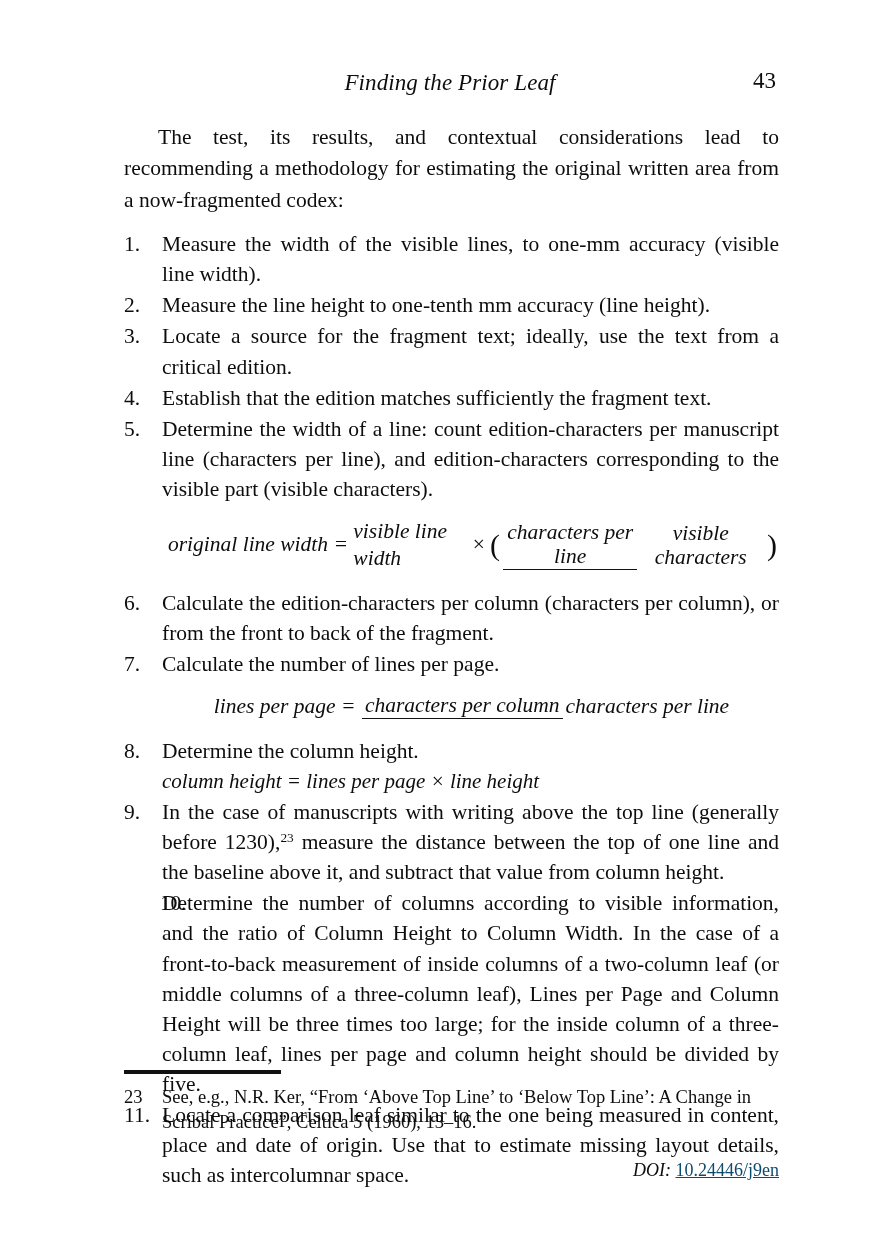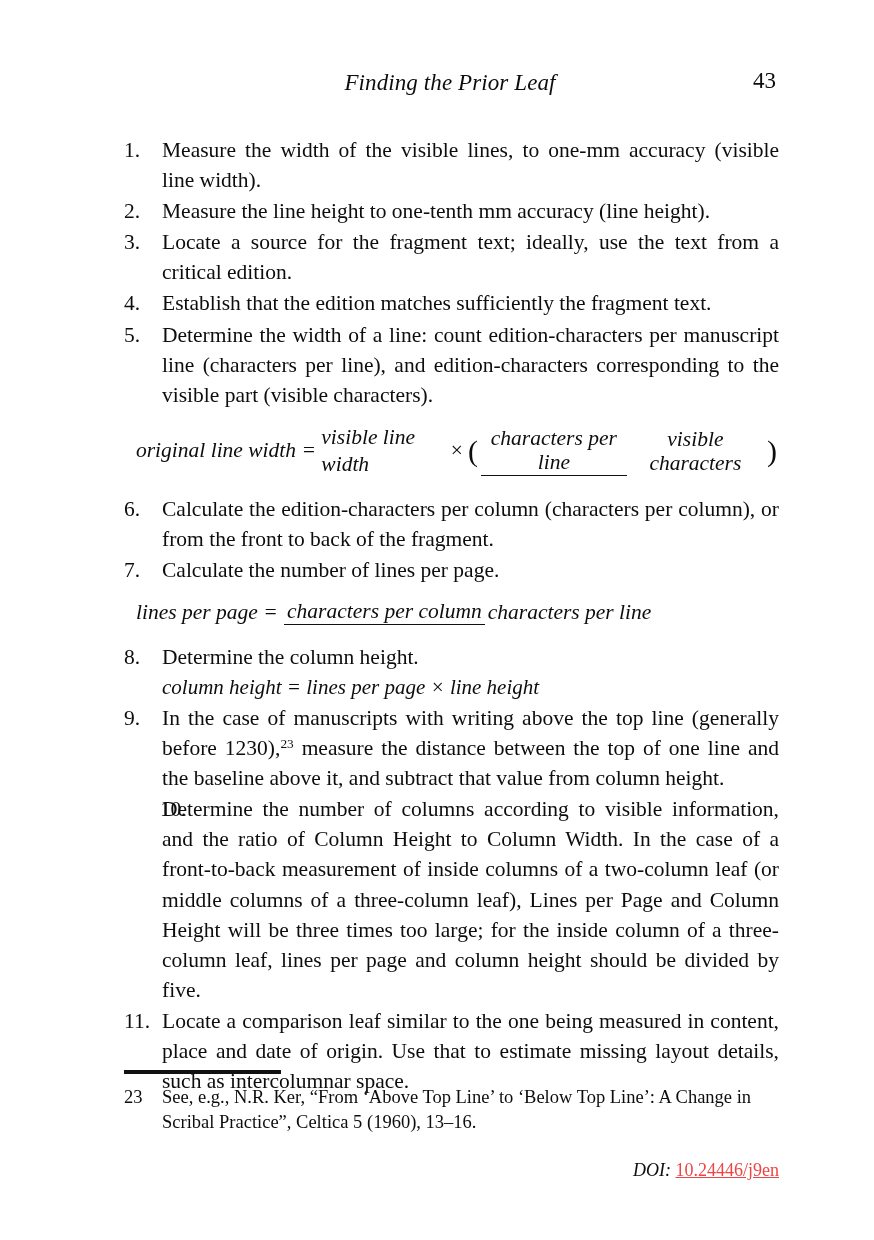--- a/index.html
+++ b/index.html
@@ -103,26 +103,27 @@
     margin-left: 36px;
   }
   ol.steps > li > .body {
     display: block;
   }
 
   li.tight { margin-bottom: 0; }
 
   
   .formula-block {
-    margin: 14px 0 16px 12px;
+    margin: 14px 0 16px 44px;
     font-style: italic;
     font-size: 21.5px;
     display: flex;
     align-items: center;
     line-height: 1.25;
+    justify-content: center;
   }
   .formula-inline {
     margin: 2px 16px 2px 0;
     font-style: italic;
     font-size: 21px;
     line-height: 1.35;
   }
   .frac {
     display: inline-flex;
     flex-direction: row;
@@ -190,40 +191,41 @@
   .doi-line {
     position: absolute;
     right: 95px;
     top: 1160px;
     font-size: 18px;
     font-style: italic;
     white-space: nowrap;
   }
   .doi-line .doi-label { font-style: italic; }
   .doi-line a.doi-link {
-    color: #ef4444;
+    color: #0c4a6e;
     text-decoration: underline;
     font-style: normal;
     font-variant-numeric: oldstyle-nums;
     font-feature-settings: "onum" 1;
   }
 </style>
 </head>
 <body>
 
 <div class="page">
 
   <div class="running-head">
     <div class="rh-title">Finding the Prior Leaf</div>
     <div class="rh-folio">43</div>
   </div>
 
   <div class="textblock">
 
 
+    <p class="intro">The test, its results, and contextual considerations lead to recommending a methodology for estimating the original written area from a now-fragmented codex:</p>
 
     <ol class="steps">
 
       <li>
         <span class="num">1.</span>
         <span class="body">Measure the width of the visible lines, to one-mm accuracy (visible line width).</span>
       </li>
 
       <li>
         <span class="num">2.</span>

